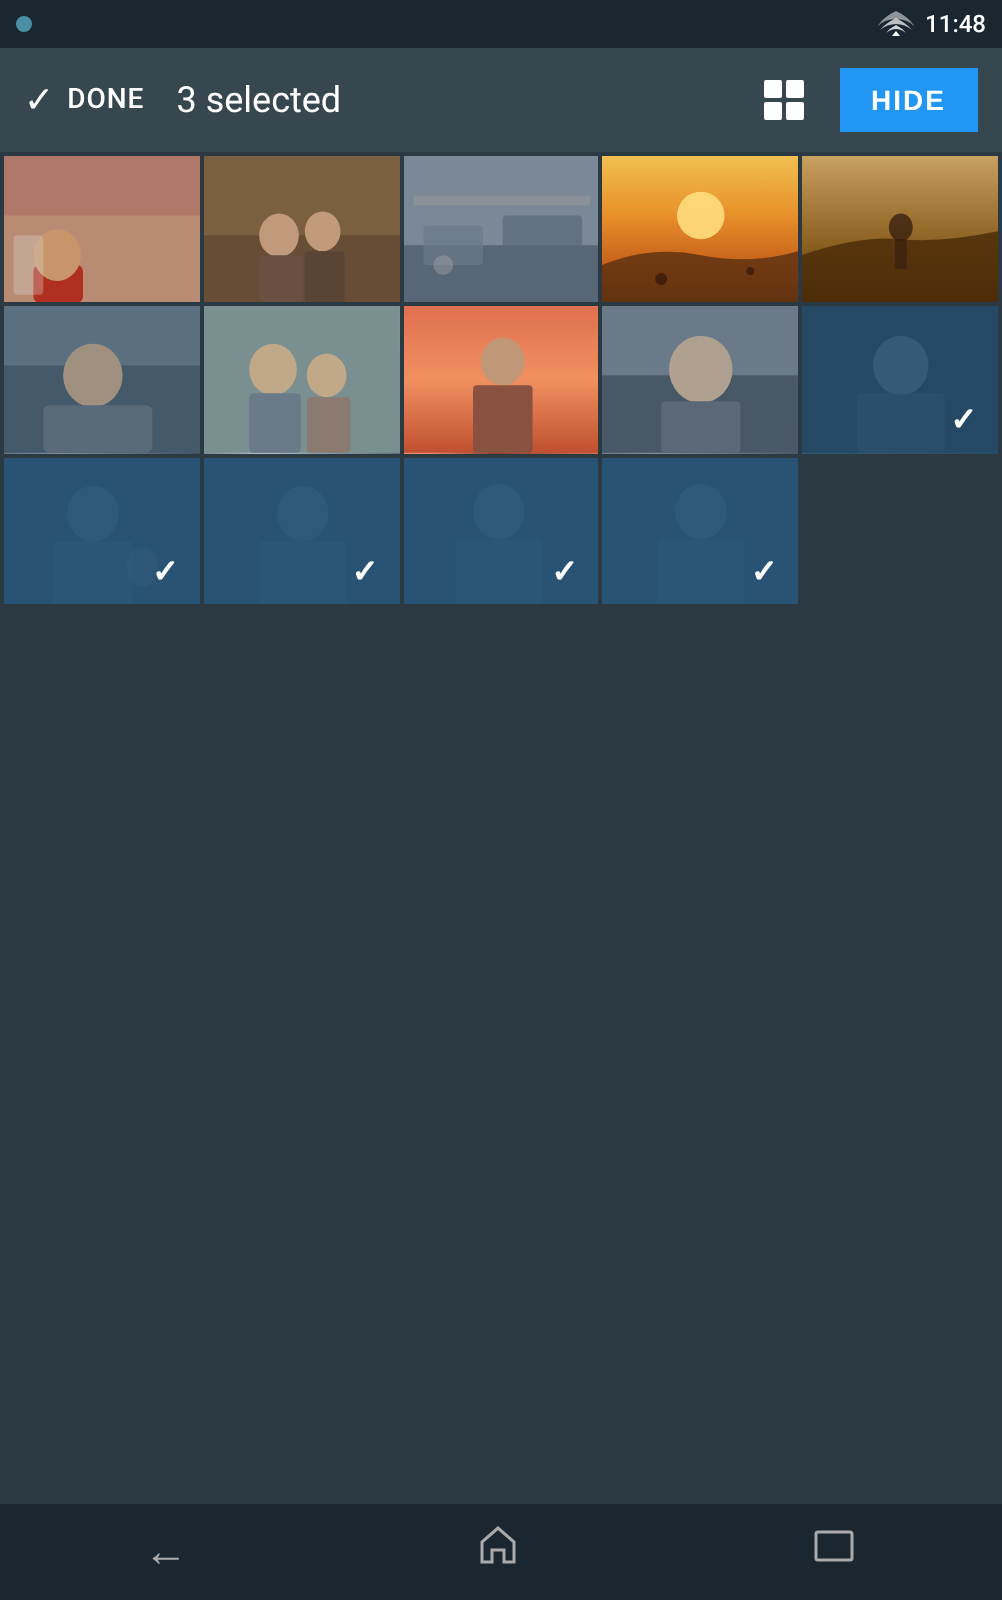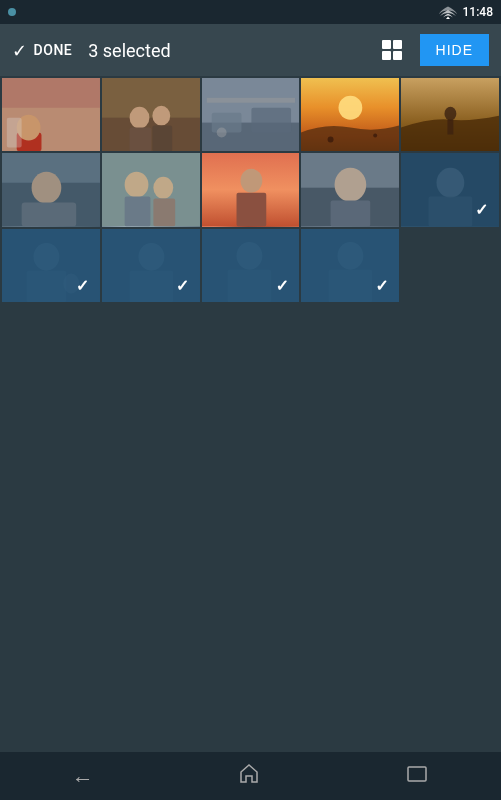--- a/index.html
+++ b/index.html
@@ -31,21 +31,21 @@
 
     .status-dot {
       width: 8px;
       height: 8px;
       background: #4a90a4;
       border-radius: 50%;
     }
 
     .status-bar-right {
       display: flex;
-      align-items: flex-end;
+      align-items: flex-start;
       gap: 6px;
       color: white;
       font-size: 11px;
     }
 
     
     .toolbar {
       width: 100%;
       height: 52px;
       background: #37474f;
@@ -91,21 +91,21 @@
       display: flex;
       align-items: center;
       justify-content: center;
       cursor: pointer;
     }
 
     .hide-btn {
       background: #2196F3;
       color: white;
       font-size: 14px;
-      font-weight: 400;
+      font-weight: 700;
       padding: 8px 16px;
       border: none;
       cursor: pointer;
       letter-spacing: 1px;
       text-transform: uppercase;
     }
 
     
     .photo-grid {
       display: grid;

